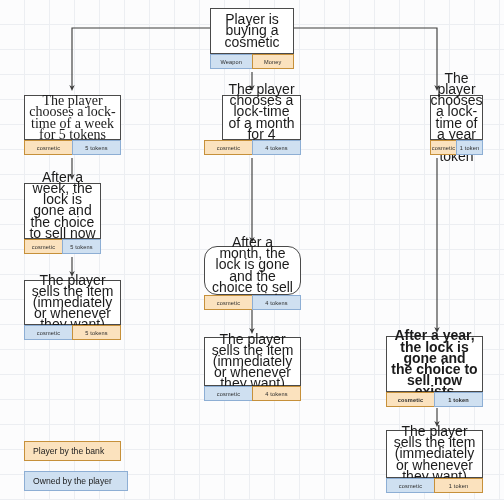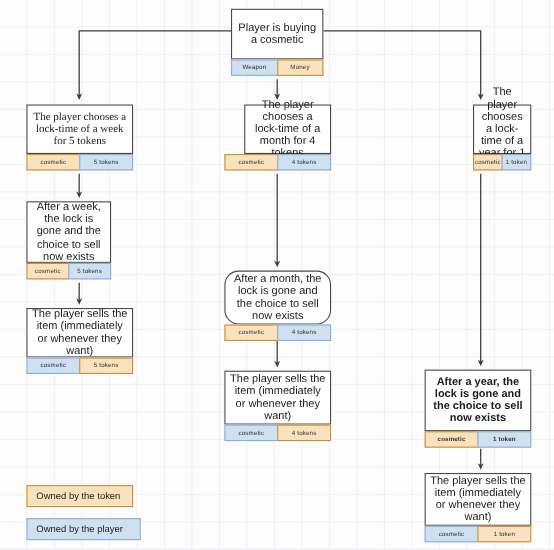--- a/index.html
+++ b/index.html
@@ -21,21 +21,21 @@
   }
   svg.wires{position:absolute;left:0;top:0;width:504px;height:500px;pointer-events:none;}
 
   .node{position:absolute;box-sizing:border-box;}
   .node .body{
     box-sizing:border-box;
     background:#ffffff;
     border:1.3px solid #4a4a4a;
     display:flex;align-items:center;justify-content:center;
     text-align:center;
-    font-size:10px;
+    font-size:14px;
     line-height:11.2px;
     color:#1b1b1b;
     padding:2px 4px;
   }
   .node .foot{display:flex;width:100%;box-sizing:border-box;}
   .node .foot .cell{
     box-sizing:border-box;
     flex:1 1 50%;
     height:15px;
     display:flex;align-items:center;justify-content:center;
@@ -167,19 +167,19 @@
 
   <div class="node" style="left:386px;top:430px;width:97px;">
     <div class="body" style="height:48px;">The player sells the item (immediately or whenever they want)</div>
     <div class="foot">
       <div class="cell blue">cosmetic</div>
       <div class="cell">1 token</div>
     </div>
   </div>
 
   <div class="legend-item legend-bank" style="left:24px;top:441px;width:97px;">
-    <span>Owned by the token</span>
+    <span>Player by the bank</span>
   </div>
   <div class="legend-item legend-player" style="left:24px;top:471px;width:104px;">
     <span>Owned by the player</span>
   </div>
 
 </div>
 
 </body></html>

